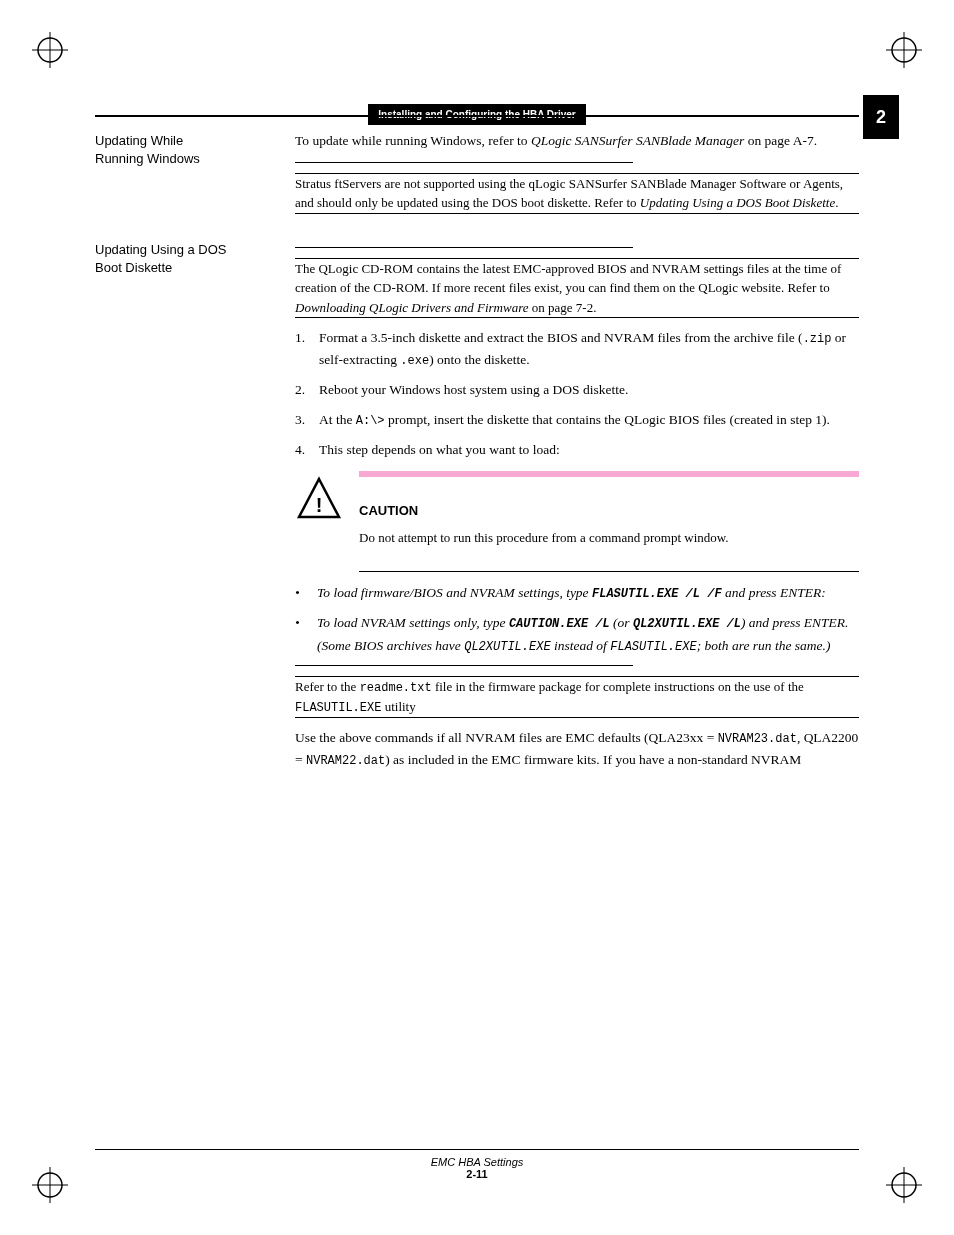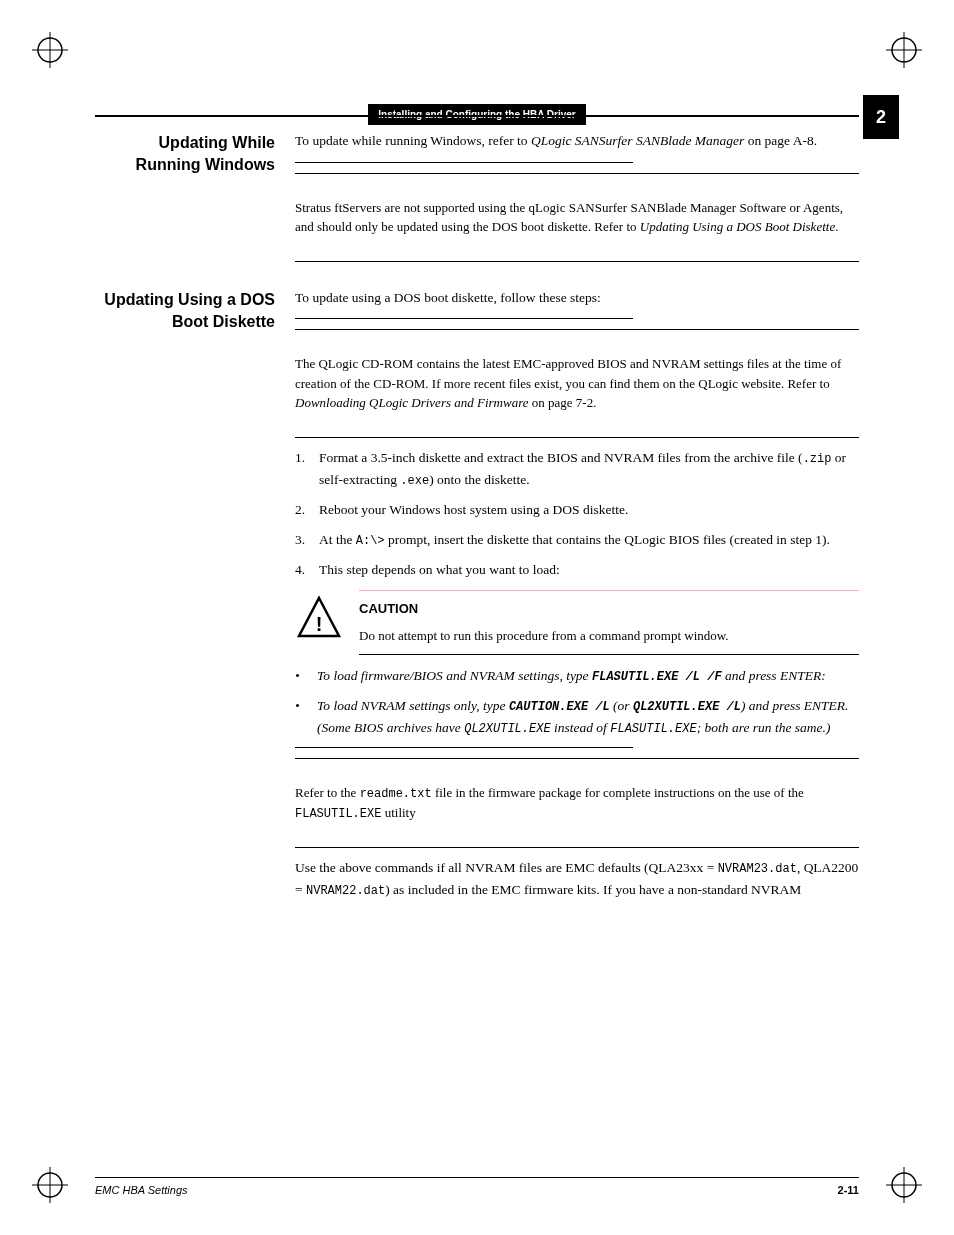--- a/index.html
+++ b/index.html
@@ -70,23 +70,22 @@
     .two-col {
       display: flex;
       width: 100%;
       margin-bottom: 18px;
     }
 
     .left-label {
       width: 200px;
       min-width: 200px;
       font-family: Arial, sans-serif;
-      font-size: 16px;
-      font-weight: bold;
-      text-align: right;
+      font-size: 13px;
+      font-weight: normal;
       padding-right: 20px;
       padding-top: 2px;
       line-height: 1.4;
     }
 
     .right-content {
       flex: 1;
       font-size: 13.5px;
       line-height: 1.6;
     }
@@ -111,21 +110,21 @@
     .section-rule {
       border: none;
       border-top: 1px solid #000;
       margin: 8px 0 10px 0;
       width: 60%;
     }
 
     .note-box {
       border-top: 1px solid #000;
       border-bottom: 1px solid #000;
-      padding: 24px 0;
+      padding: 0 0;
       margin: 9px 0;
       font-size: 13px;
       line-height: 1.5;
     }
 
     
     .numbered-list {
       list-style: none;
       padding: 0;
       margin: 0 0 10px 0;
@@ -172,49 +171,50 @@
       margin-top: 4px;
     }
 
     .caution-icon svg {
       width: 48px;
       height: 48px;
     }
 
     .caution-content {
       flex: 1;
-      border-top: 1px solid #f9a8d4;
+      border-top: 6px solid #f9a8d4;
       border-bottom: 1px solid #000;
-      padding: 8px 0;
+      padding: 24px 0;
     }
 
     .caution-title {
       font-family: Arial, sans-serif;
       font-weight: bold;
       font-size: 13px;
       margin-bottom: 6px;
     }
 
     .caution-text {
       font-weight: normal;
       font-size: 13px;
       line-height: 1.5;
     }
 
     
     .footer {
       position: absolute;
-      bottom: 39px;
+      bottom: 55px;
       left: 95px;
       right: 95px;
       display: flex;
       justify-content: space-between;
       align-items: center;
       border-top: 1px solid #000;
       padding-top: 6px;
+      flex-direction: column;
     }
 
     .footer-left {
       font-family: Arial, sans-serif;
       font-size: 11px;
       font-style: italic;
     }
 
     .footer-right {
       font-family: Arial, sans-serif;
@@ -267,36 +267,35 @@
 
   <div class="content-area">
 
     <div class="two-col" style="margin-bottom:16px;">
       <div class="left-label">
         <span>Updating While</span><br>
         <span>Running Windows</span>
       </div>
       <div class="right-content">
         <p>
-          <span>To update while running Windows, refer to </span><em>QLogic SANSurfer SANBlade Manager</em><span> on page A-8.</span>
+          <span>To update while running Windows, refer to </span><em>QLogic SANSurfer SANBlade Manager</em><span> on page A-7.</span>
         </p>
         <hr class="section-rule">
         <div class="note-box">
           <span>Stratus ftServers are not supported using the qLogic SANSurfer SANBlade Manager Software or Agents, and should only be updated using the DOS boot diskette. Refer to </span><em>Updating Using a DOS Boot Diskette</em><span>.</span>
         </div>
       </div>
     </div>
 
     <div class="two-col">
       <div class="left-label">
         <span>Updating Using a DOS</span><br>
         <span>Boot Diskette</span>
       </div>
       <div class="right-content">
-        <p>To update using a DOS boot diskette, follow these steps:</p>
         <hr class="section-rule">
         <div class="note-box">
           <span>The QLogic CD-ROM contains the latest EMC-approved BIOS and NVRAM settings files at the time of creation of the CD-ROM. If more recent files exist, you can find them on the QLogic website. Refer to </span><em>Downloading QLogic Drivers and Firmware</em><span> on page 7-2.</span>
         </div>
 
         <ol class="numbered-list">
           <li>
             <span class="num">1.</span>
             <span>Format a 3.5-inch diskette and extract the BIOS and NVRAM files from the archive file (<code>.zip</code> or self-extracting <code>.exe</code>) onto the diskette.</span>
           </li>

